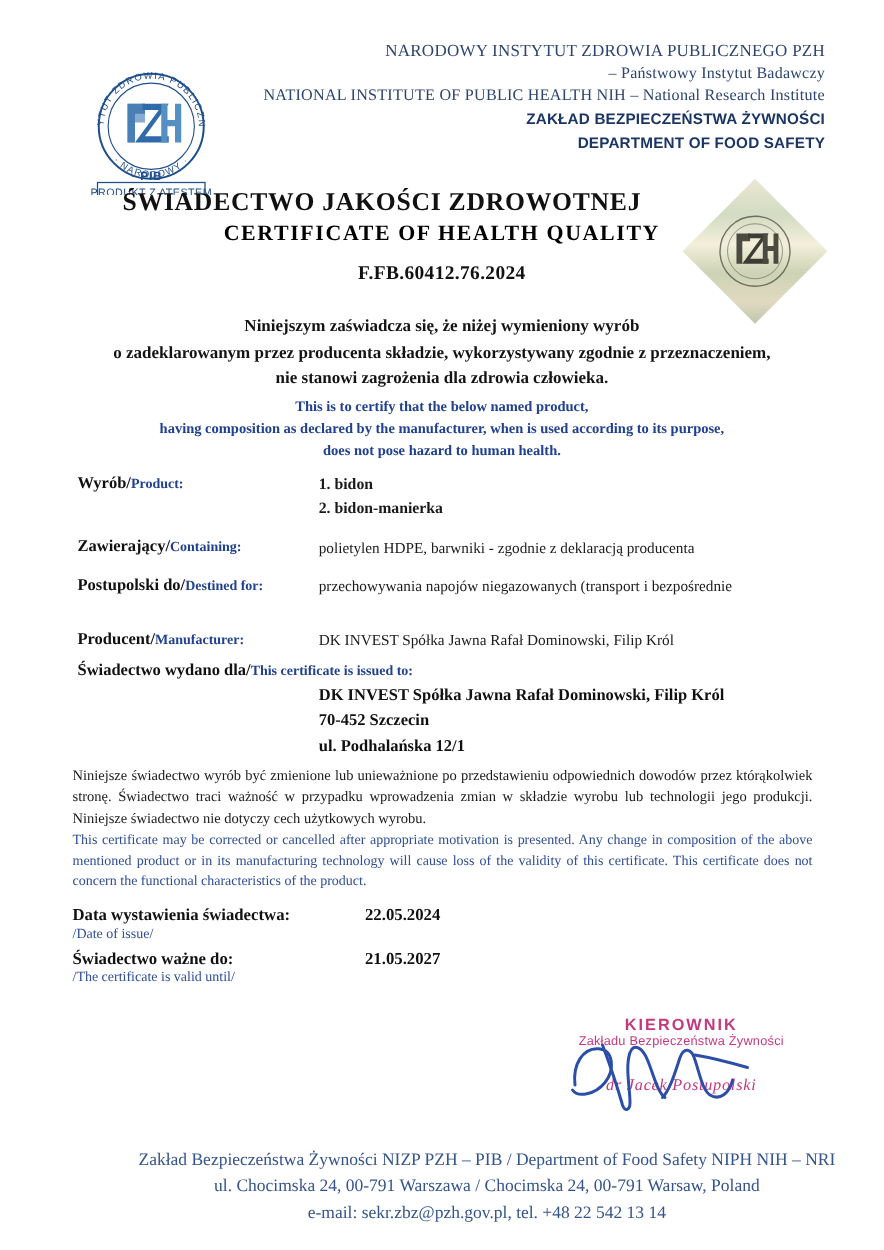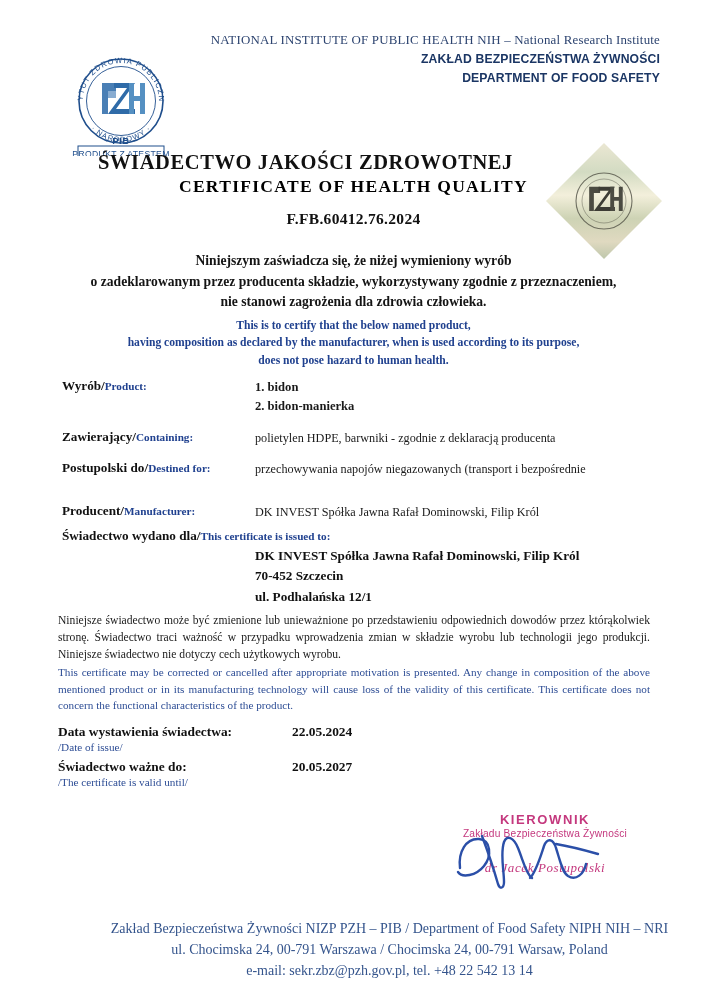--- a/index.html
+++ b/index.html
@@ -333,20 +333,22 @@
           <path d="M -7,-17 L 14,-17 L -5,9 L 14,9 L 14,14 L -13,14 L 6,-12 L -7,-12 Z" fill="#2f6ba8"></path>
           <path d="M 8,-17 L 13,-17 L 13,-4 L 19,-4 L 19,-17 L 24,-17 L 24,14 L 19,14 L 19,1 L 13,1 L 13,14 L 8,14 Z" fill="#5590c2"></path>
         </g>
         <text x="55" y="98" text-anchor="middle" font-family="Liberation Sans, sans-serif" font-size="9.5" font-weight="bold" fill="#1f4e8c" letter-spacing="0.6">· PIB ·</text>
         <rect x="12" y="100" width="86" height="14" fill="none" stroke="#1f4e8c" stroke-width="1"></rect>
         <text x="55" y="110.5" text-anchor="middle" font-family="Liberation Sans, sans-serif" font-size="8.6" fill="#1f4e8c" letter-spacing="0.35">PRODUKT Z ATESTEM</text>
       </svg>
     </div>
 
     <div class="header-text">
+      <div class="hdr-line l1">NARODOWY INSTYTUT ZDROWIA PUBLICZNEGO PZH</div>
+      <div class="hdr-line l2">– Państwowy Instytut Badawczy</div>
       <div class="hdr-line l3">NATIONAL INSTITUTE OF PUBLIC HEALTH NIH – National Research Institute</div>
       <div class="hdr-bold">ZAKŁAD BEZPIECZEŃSTWA ŻYWNOŚCI</div>
       <div class="hdr-bold">DEPARTMENT OF FOOD SAFETY</div>
     </div>
   </div>
 
   <div class="title-pl">ŚWIADECTWO JAKOŚCI  ZDROWOTNEJ</div>
   <div class="title-en">CERTIFICATE  OF  HEALTH  QUALITY</div>
   <div class="cert-number">F.FB.60412.76.2024</div>
 
@@ -428,33 +430,33 @@
     <div class="issued-label">
       <span>Świadectwo wydano dla/</span><span class="en">This certificate is issued to:</span>
     </div>
     <div class="issued-block">
       <div>DK INVEST Spółka Jawna Rafał Dominowski, Filip Król</div>
       <div>70-452 Szczecin</div>
       <div>ul. Podhalańska 12/1</div>
     </div>
   </div>
 
-  <div class="disc-pl">Niniejsze świadectwo może być zmienione lub unieważnione po przedstawieniu odpowiednich dowodów przez którąkolwiek stronę. Świadectwo traci ważność w przypadku wprowadzenia zmian w składzie wyrobu lub technologii jego produkcji. Niniejsze świadectwo nie dotyczy cech użytkowych wyrobu.</div>
+  <div class="disc-pl">Niniejsze świadectwo wyrób być zmienione lub unieważnione po przedstawieniu odpowiednich dowodów przez którąkolwiek stronę. Świadectwo traci ważność w przypadku wprowadzenia zmian w składzie wyrobu lub technologii jego produkcji. Niniejsze świadectwo nie dotyczy cech użytkowych wyrobu.</div>
   <div class="disc-en">This certificate may be corrected or cancelled after appropriate motivation is presented. Any change in composition of the above mentioned product or in its manufacturing technology will cause loss of the validity of this certificate. This certificate does not concern the functional characteristics of the product.</div>
 
   <div class="dates">
     <div class="date-row" style="top:0px;">
       <div class="date-label-pl">Data wystawienia świadectwa:</div>
       <div class="date-label-en">/Date of issue/</div>
       <div class="date-value">22.05.2024</div>
     </div>
     <div class="date-row" style="top:35px;">
       <div class="date-label-pl">Świadectwo ważne do:</div>
       <div class="date-label-en">/The certificate is valid until/</div>
-      <div class="date-value">20.05.2027</div>
+      <div class="date-value">21.05.2027</div>
     </div>
   </div>
 
   <div class="sig-area">
     <div class="stamp-text">
       <div class="stamp-l1">KIEROWNIK</div>
       <div class="stamp-l2">Zakładu Bezpieczeństwa Żywności</div>
     </div>
     <div class="stamp-l3">dr Jacek Postupolski</div>
     <svg class="sig-ink" viewBox="0 0 200 70" xmlns="http://www.w3.org/2000/svg">

